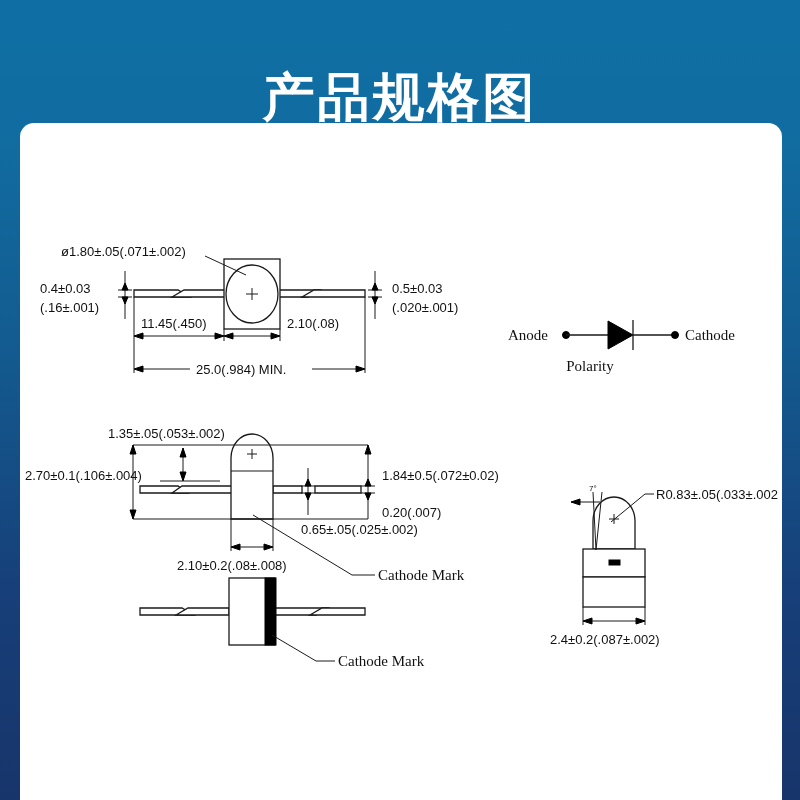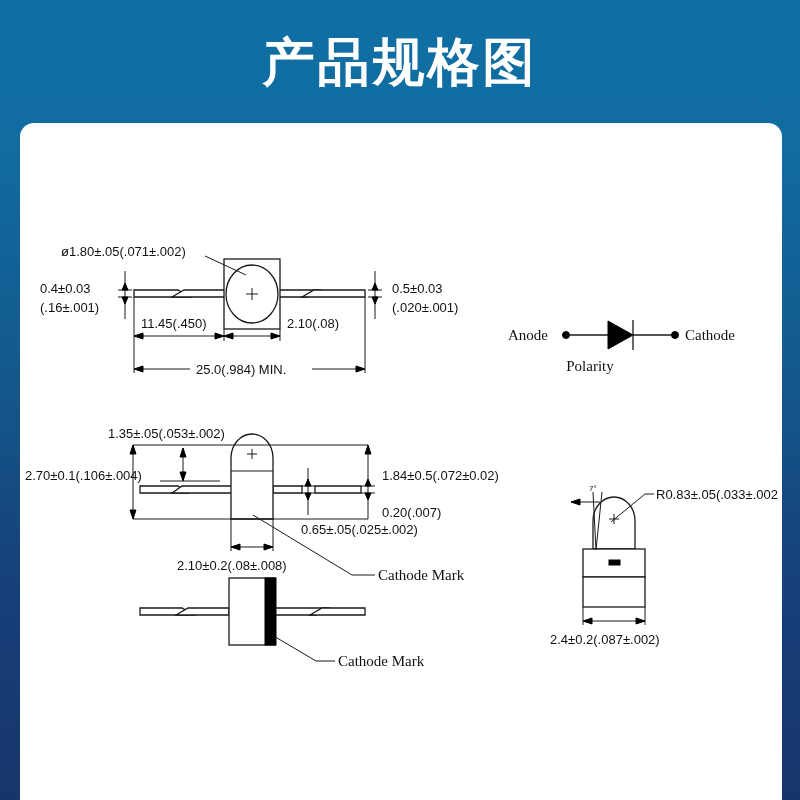--- a/index.html
+++ b/index.html
@@ -14,21 +14,21 @@
     overflow: hidden;
     background: linear-gradient(180deg, #0f6fa4 0%, #116ca0 18%, #13598e 46%, #173f79 74%, #17356b 100%);
     font-family: "Liberation Sans", sans-serif;
   }
   #title-bar {
     position: absolute;
     left: 0; top: 0;
     width: 800px;
     height: 123px;
     display: flex;
-    align-items: center;
+    align-items: flex-end;
     justify-content: center;
   }
   #title-text {
     color: #ffffff;
     font-size: 52px;
     font-weight: bold;
     letter-spacing: 3px;
     font-family: "DejaVu Sans", "Liberation Sans", sans-serif;
     line-height: 1;
     white-space: nowrap;

